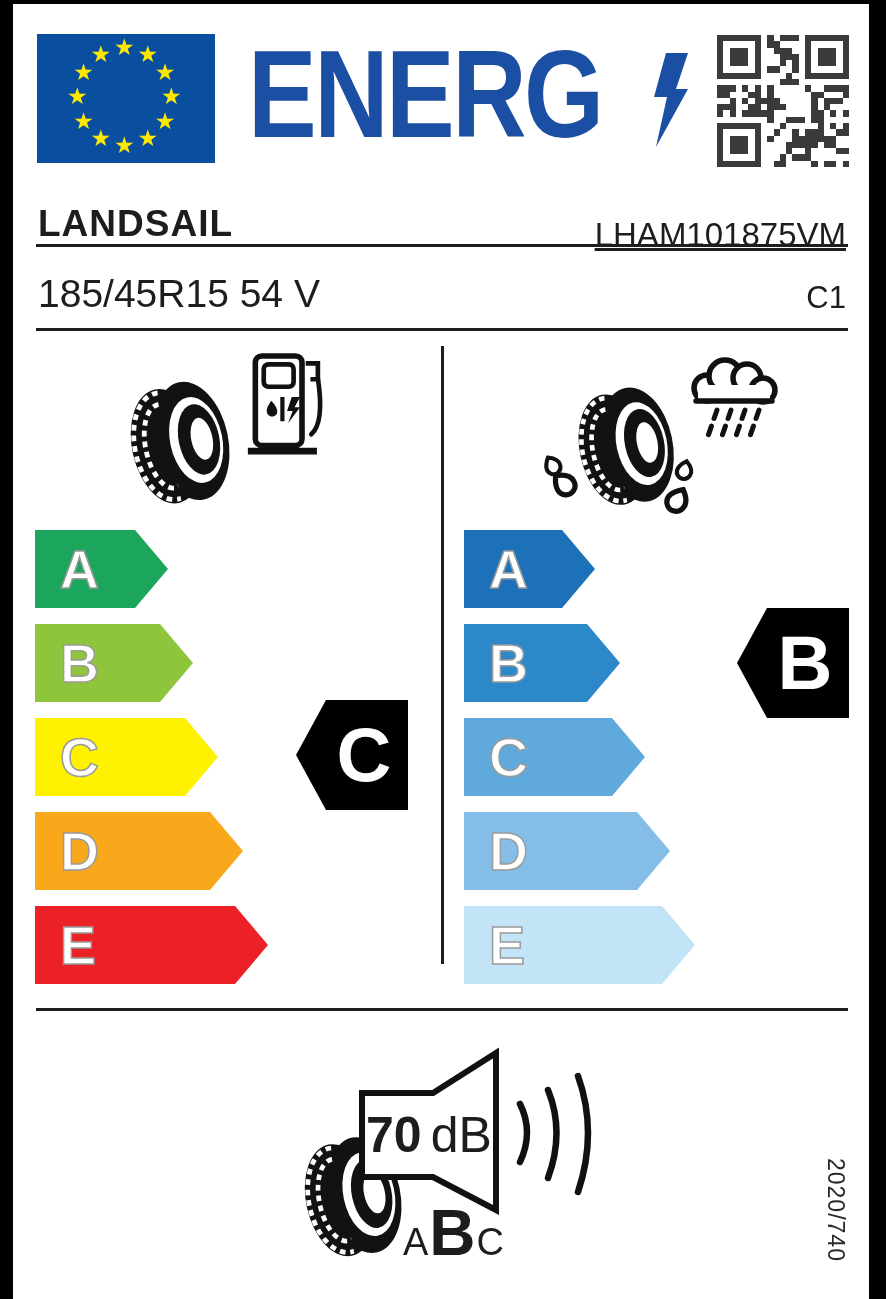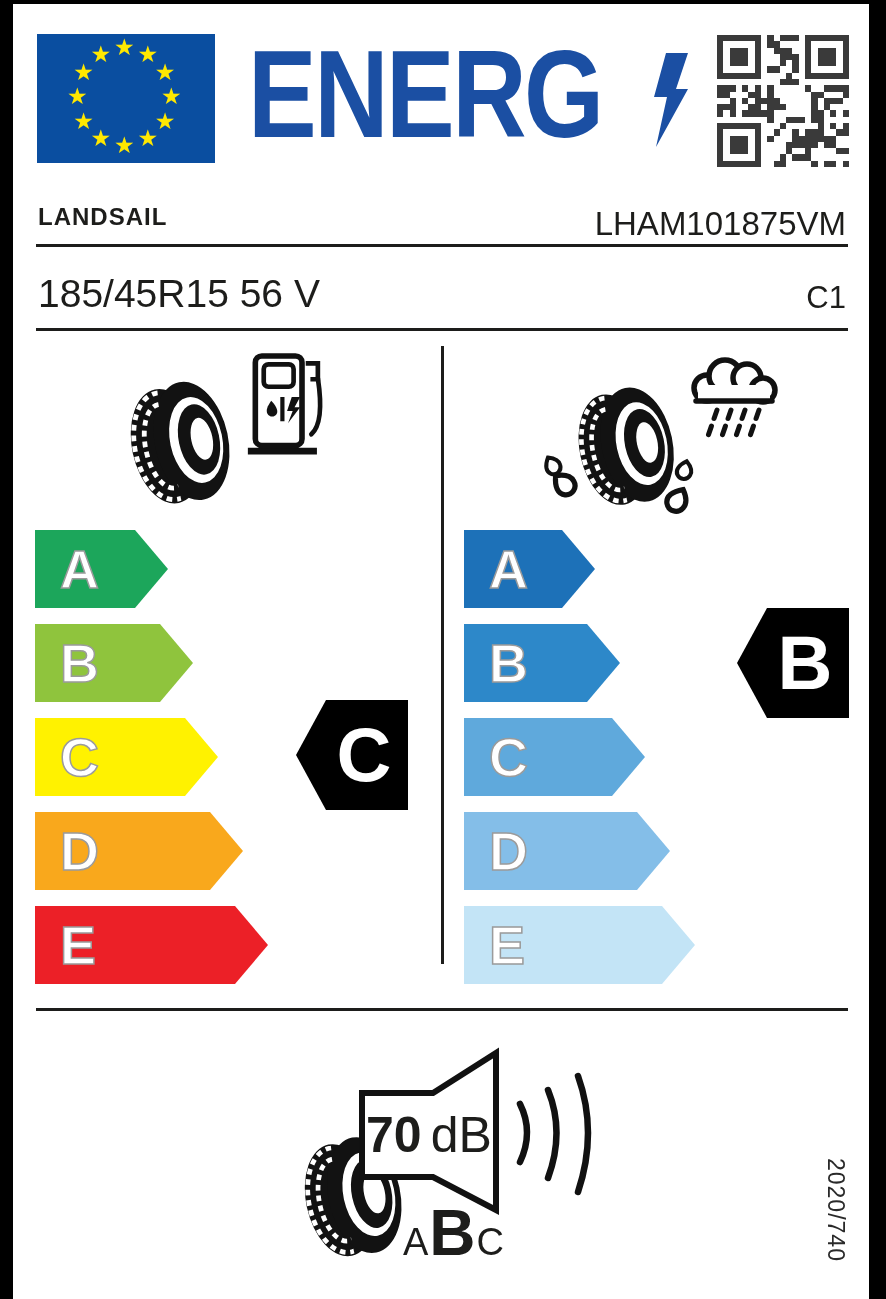--- a/index.html
+++ b/index.html
@@ -17,22 +17,22 @@
   .eu-star{position:absolute;font-size:23px;line-height:23px;}
   .energ{
     position:absolute;left:248px;top:32px;width:420px;height:130px;
     font-size:124px;font-weight:bold;letter-spacing:-3px;line-height:124px;
     transform:scaleX(0.83);transform-origin:left center;white-space:nowrap;
   }
   .bolt{position:absolute;left:650px;top:53px;}
   .qr{position:absolute;left:717px;top:35px;}
 
   
-  .brand{position:absolute;left:38px;top:203px;font-size:24px;font-weight:bold;letter-spacing:1px;}
-  .code{position:absolute;right:40px;top:205px;font-size:33px;}
+  .brand{position:absolute;left:38px;top:203px;font-size:37px;font-weight:bold;letter-spacing:1px;}
+  .code{position:absolute;right:40px;top:216px;font-size:33px;text-decoration:underline;}
   .rule{position:absolute;left:36px;width:812px;height:3px;background:#1d1d1b;}
   .rule1{top:244px;} .rule2{top:328px;} .rule3{top:1008px;}
   .size{position:absolute;left:38px;top:272px;font-size:39px;}
   .vclass{position:absolute;right:40px;top:280px;font-size:31px;}
 
   
   .divider{position:absolute;left:441px;top:346px;width:3px;height:618px;background:#1d1d1b;}
 
   .scale-arrow{
     position:absolute;height:78px;display:flex;align-items:center;
@@ -218,21 +218,21 @@
       <rect x="15" y="1" width="5" height="5" fill="#fff"></rect>
       <rect x="16" y="2" width="3" height="3" fill="#3a3a3a"></rect>
       <rect x="0" y="14" width="7" height="7" fill="#3a3a3a"></rect>
       <rect x="1" y="15" width="5" height="5" fill="#fff"></rect>
       <rect x="2" y="16" width="3" height="3" fill="#3a3a3a"></rect>
     </svg>
 
   <div class="brand">LANDSAIL</div>
   <div class="code">LHAM101875VM</div>
   <div class="rule rule1"></div>
-  <div class="size">185/45R15 56 V</div>
+  <div class="size">185/45R15 54 V</div>
   <div class="vclass">C1</div>
   <div class="rule rule2"></div>
 
   <div class="divider"></div>
 
   <svg width="0" height="0" style="position:absolute">
     <defs>
       <clipPath id="treadclip">
           <rect x="0" y="0" width="47" height="150"></rect>
         </clipPath>

